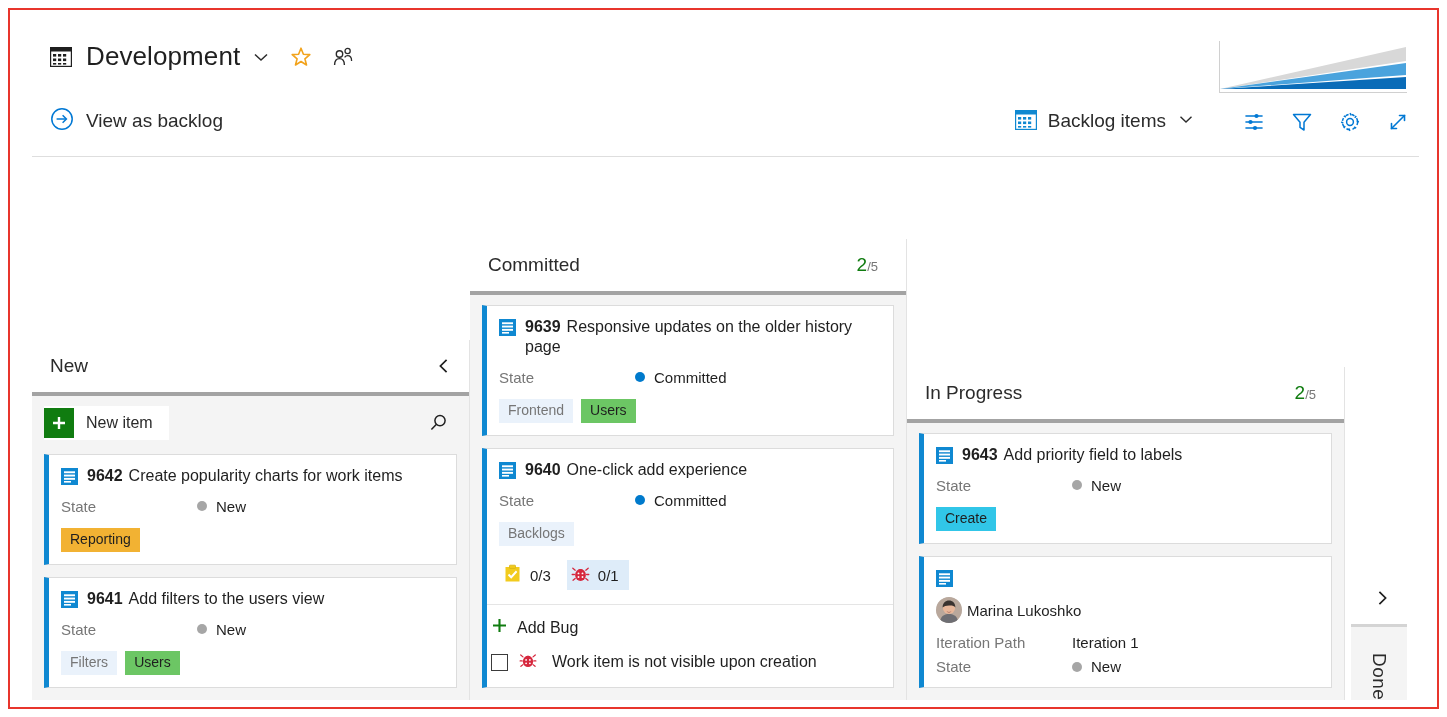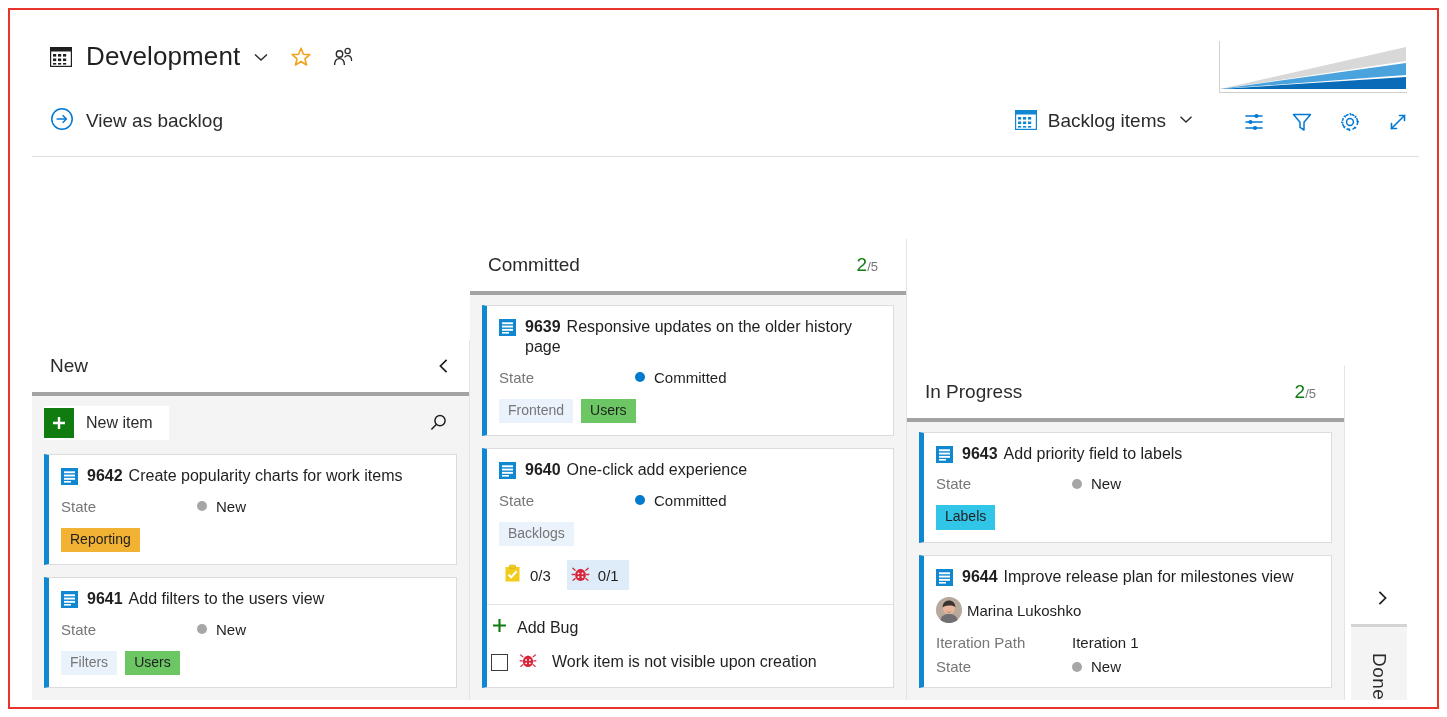--- a/index.html
+++ b/index.html
@@ -704,40 +704,37 @@
                 </span>
               </div>
               <div class="field-row">
                 <span class="field-label">State</span>
                 <span class="field-value">
                   <span class="dot" style="background:#a6a6a6"></span>
                   <span>New</span>
                 </span>
               </div>
               <div class="tag-row">
-                <span class="tag" style="background:#31c6e8;color:#1f1f1f">Labels</span>
+                <span class="tag" style="background:#31c6e8;color:#1f1f1f">Create</span>
               </div>
             </div>
 
             <div class="card">
               <div class="card-title-row">
                 <span class="wi-icon">
                   <svg width="17" height="17" viewBox="0 0 17 17">
                     <rect x="0" y="0" width="17" height="17" fill="#0f88d1"></rect>
                     <g fill="#ffffff">
                       <rect x="3" y="3.3" width="11" height="1.9"></rect>
                       <rect x="3" y="6.6" width="11" height="1.9"></rect>
                       <rect x="3" y="9.9" width="11" height="1.9"></rect>
                       <rect x="3" y="13.0" width="7" height="1.6"></rect>
                     </g>
                   </svg>
                 </span>
-                <span>
-                  <span class="card-id">9644</span><span class="card-title">Improve release plan for milestones view</span>
-                </span>
               </div>
 
               <div class="avatar-row">
                 <span class="avatar">
                   <svg width="26" height="26" viewBox="0 0 26 26">
                     <circle cx="13" cy="13" r="13" fill="#b9a89c"></circle>
                     <path d="M4 26 C4 19.6 8 17 13 17 C18 17 22 19.6 22 26 Z" fill="#6e6e73"></path>
                     <circle cx="13" cy="11" r="6.1" fill="#e8b79a"></circle>
                     <path d="M6.6 10.4 C6.6 5.6 9.6 3.4 13 3.4 C16.4 3.4 19.4 5.6 19.4 10.6
                              C18 8.8 16 8.4 13 8.6 C10.2 8.8 8 9.4 6.6 10.4 Z" fill="#3a3330"></path>

